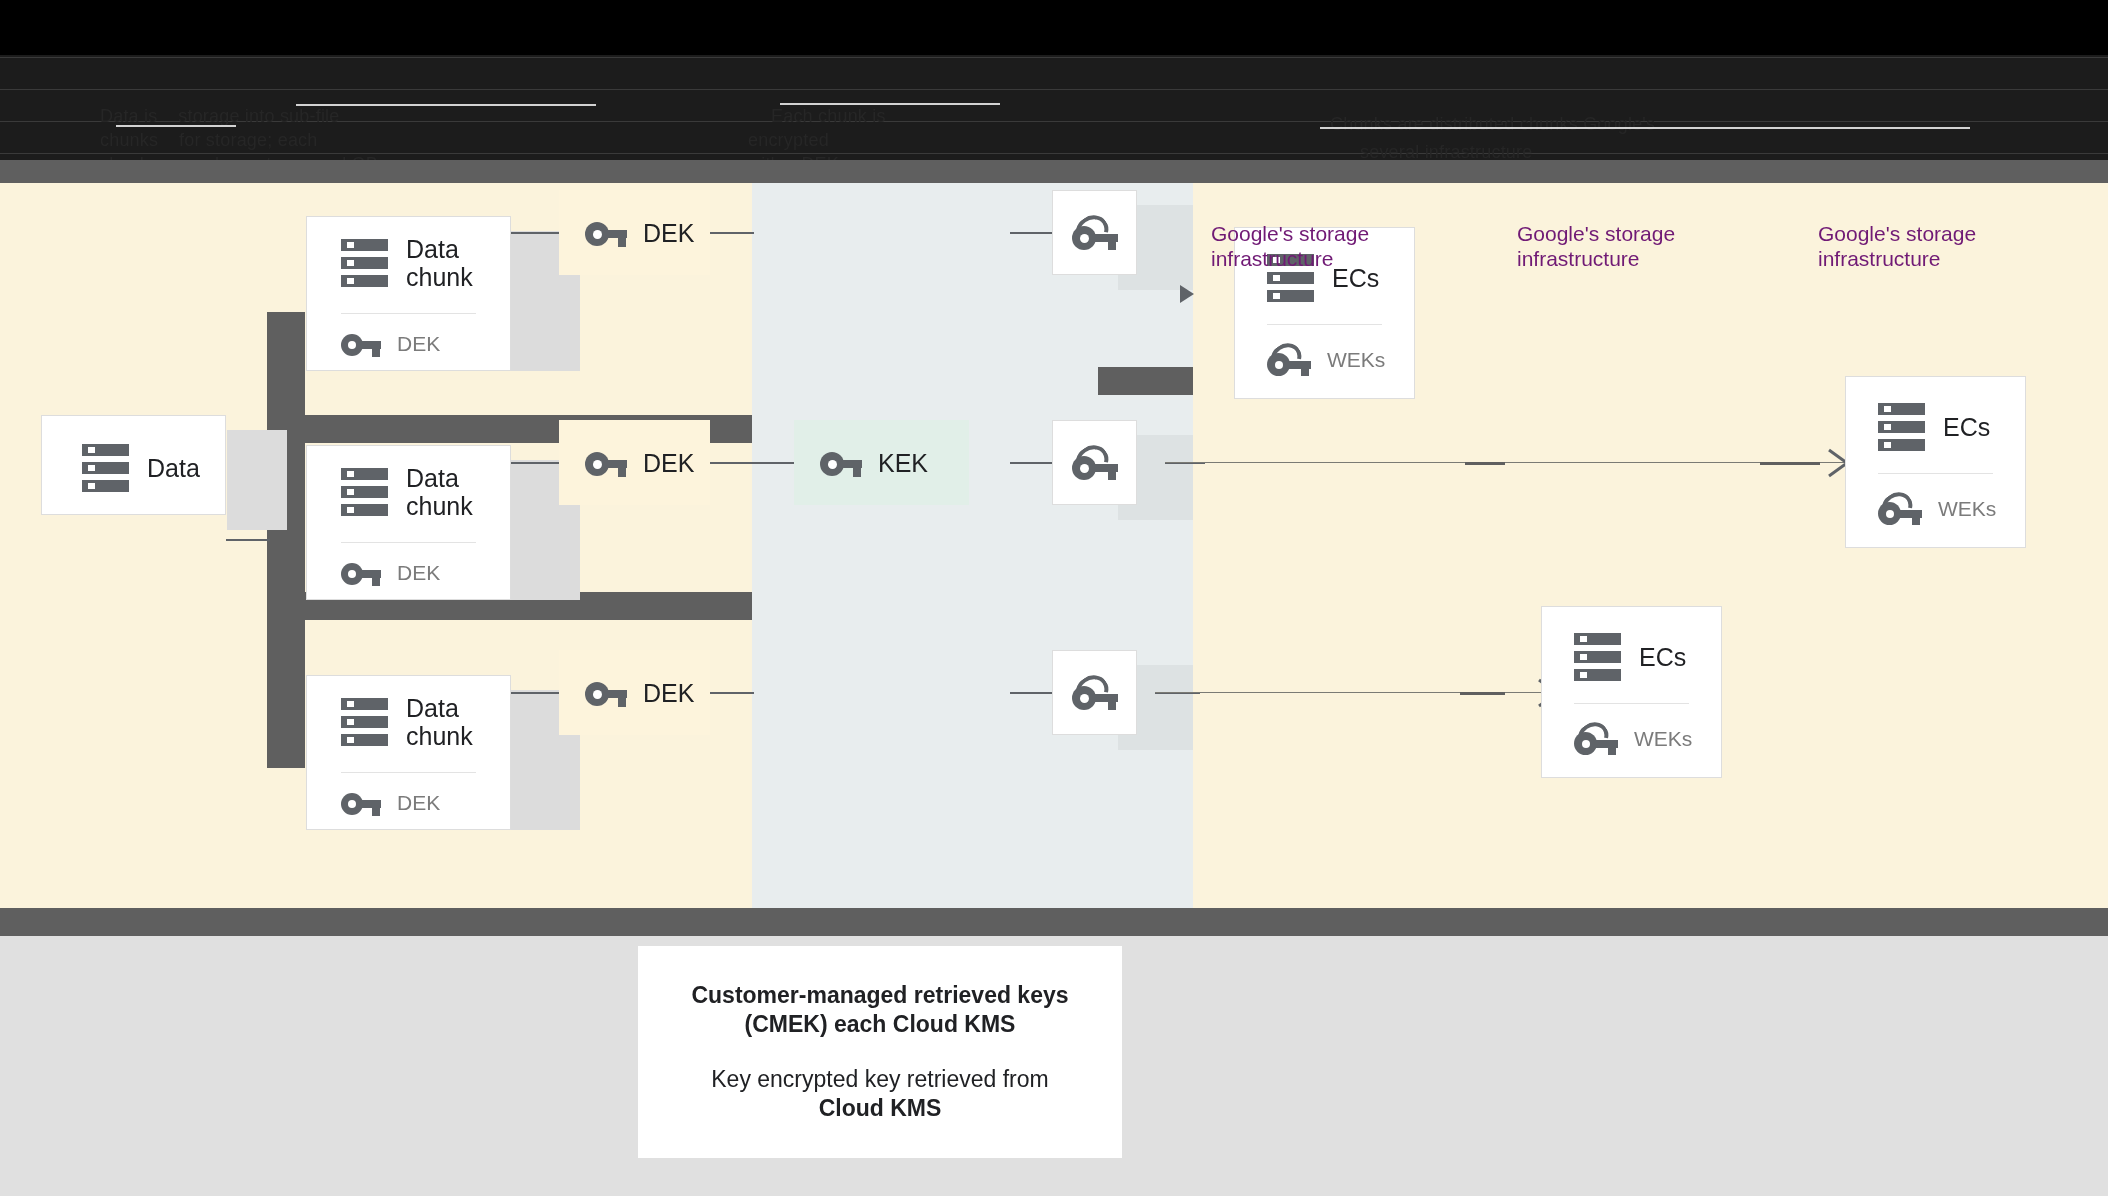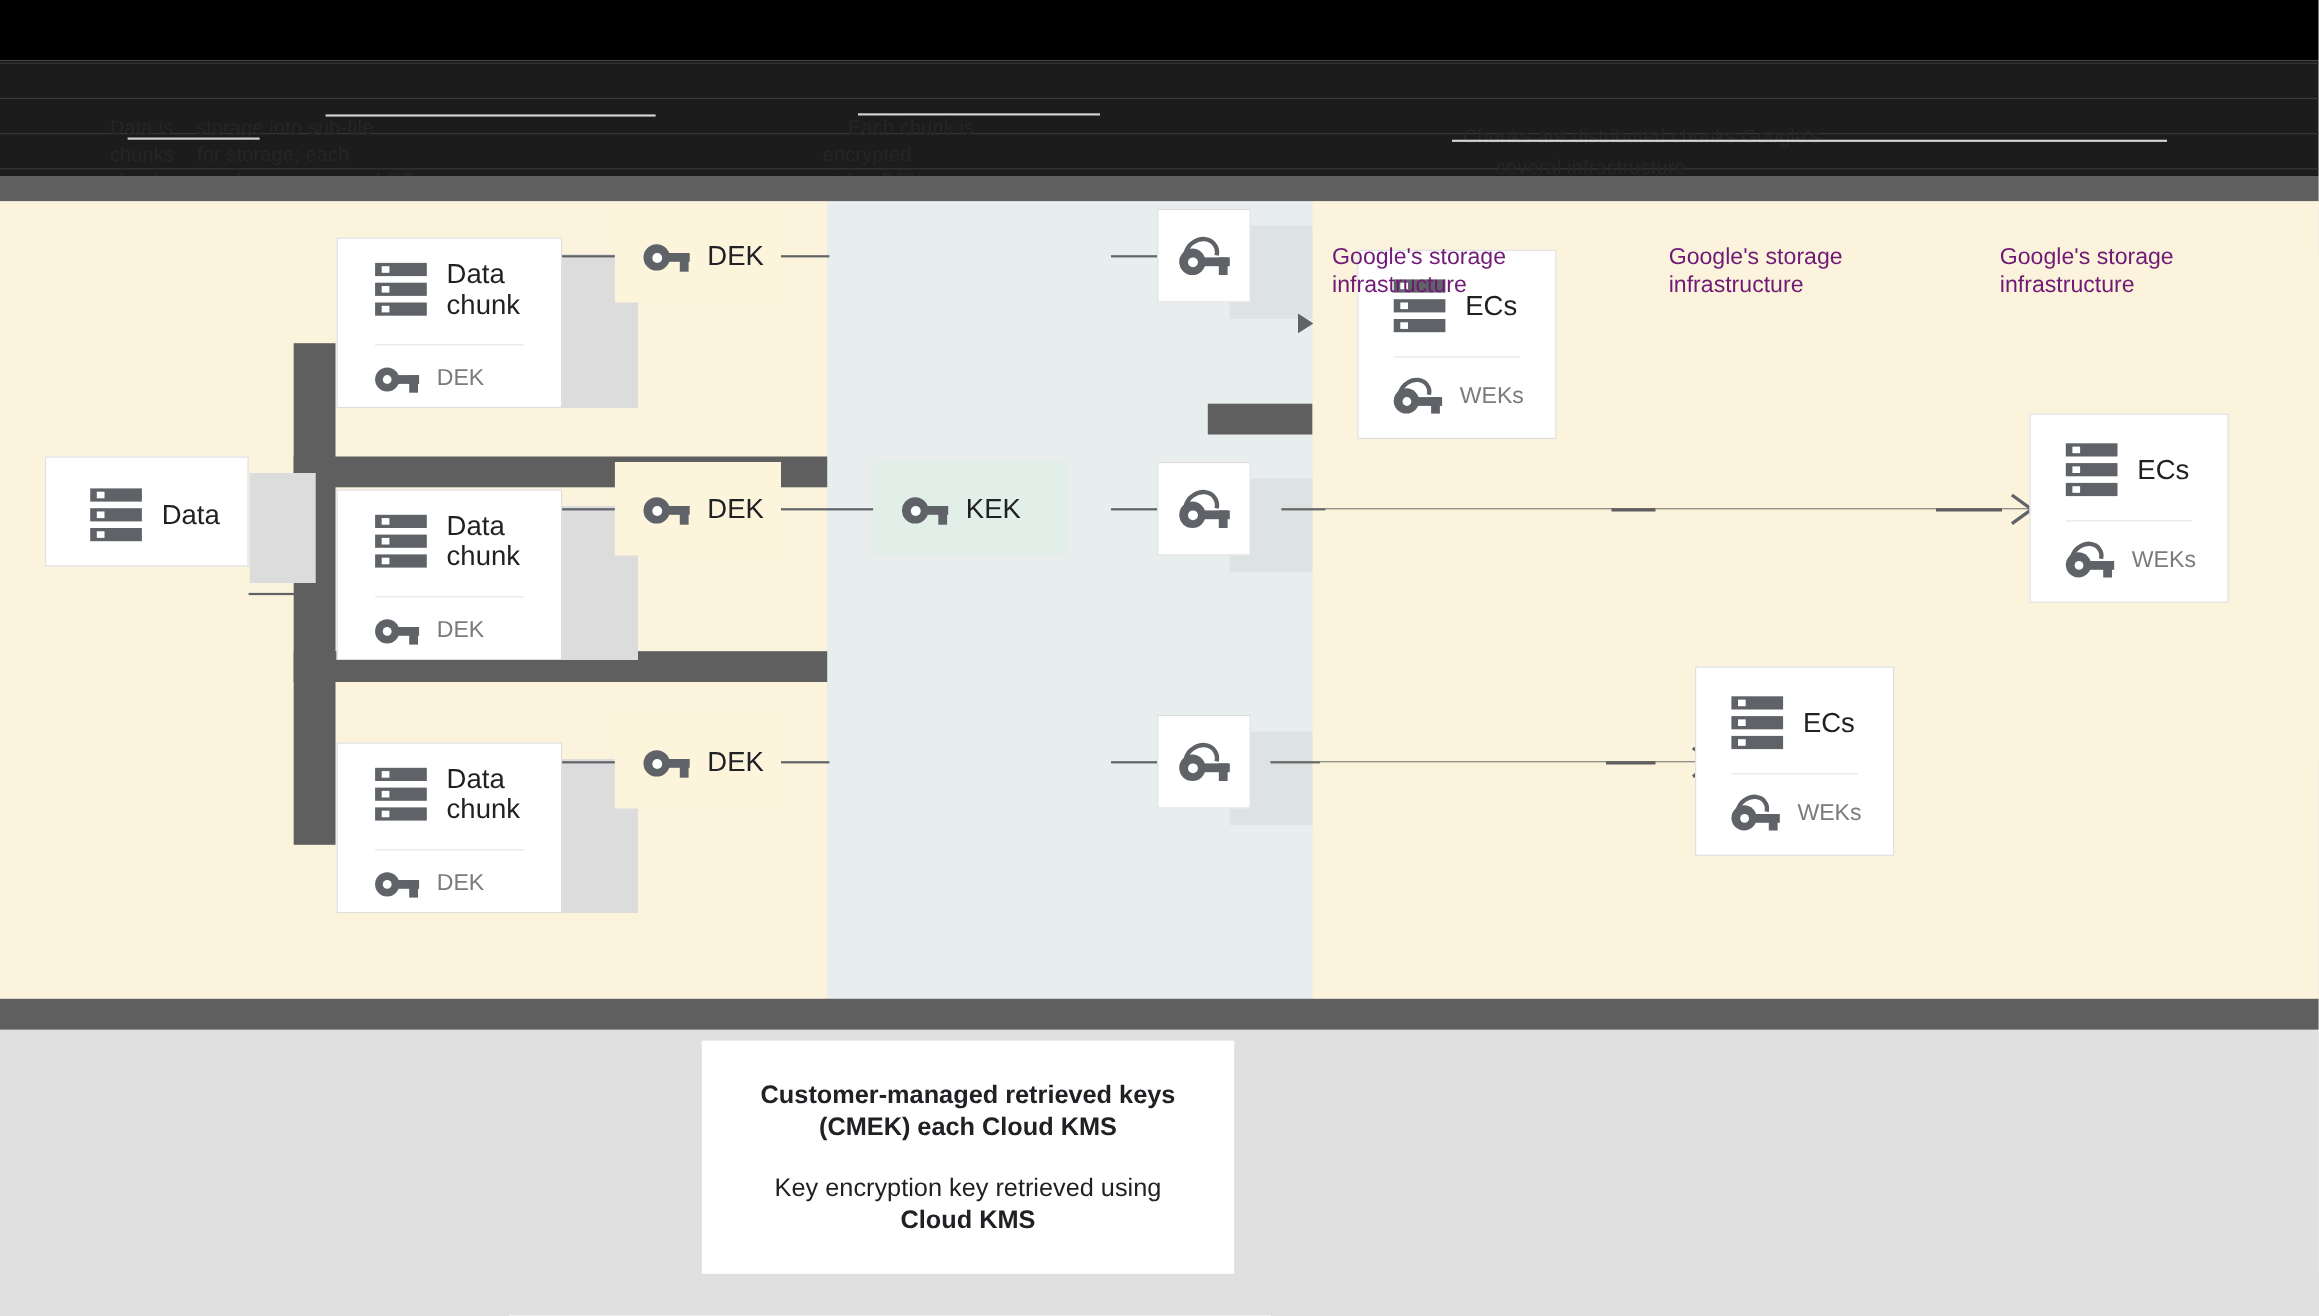--- a/index.html
+++ b/index.html
@@ -429,17 +429,17 @@
 infrastructure</div>
 
   </div>
 
   <div class="foot-bg"></div>
   <div class="foot-bar"></div>
   <div class="caption">
     <div class="cap-b">Customer-managed retrieved keys</div>
     <div class="cap-b">(CMEK) each Cloud KMS</div>
     <div class="cap-gap"></div>
-    <div class="cap-n">Key encryption key retrieved using</div>
+    <div class="cap-n">Key encrypted key retrieved from</div>
     <div class="cap-b">Cloud KMS</div>
   </div>
 
 </div>
 
 </body></html>

